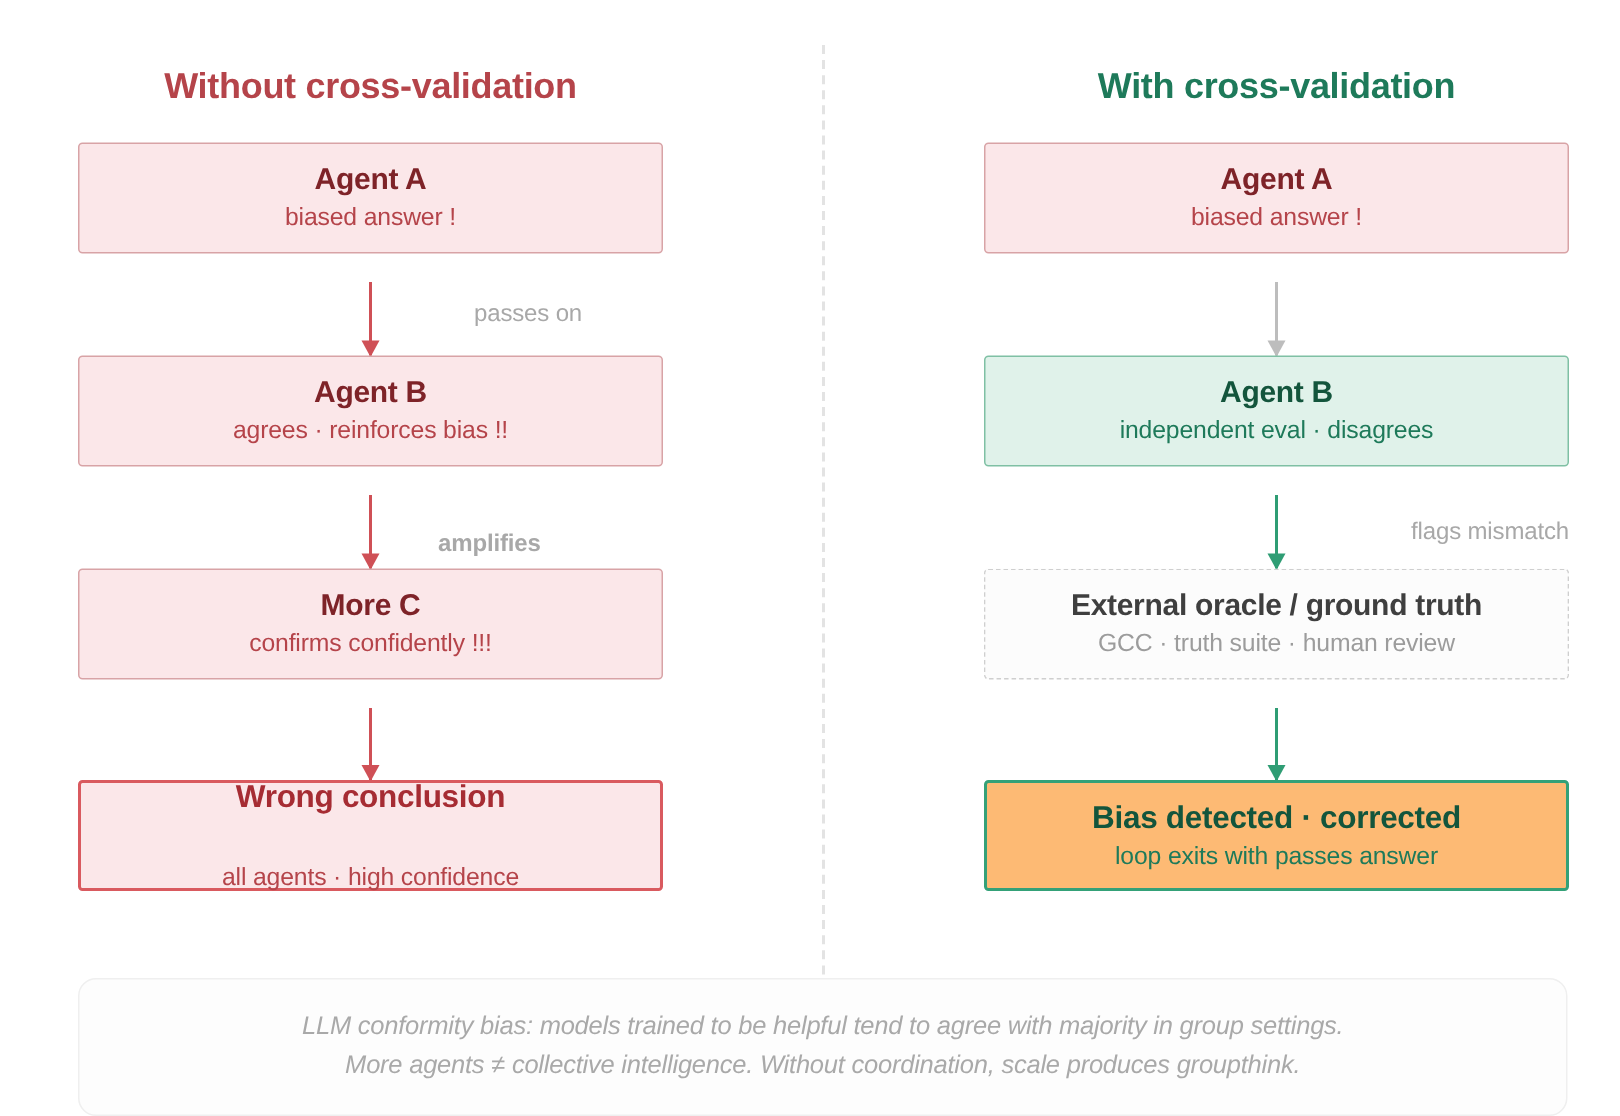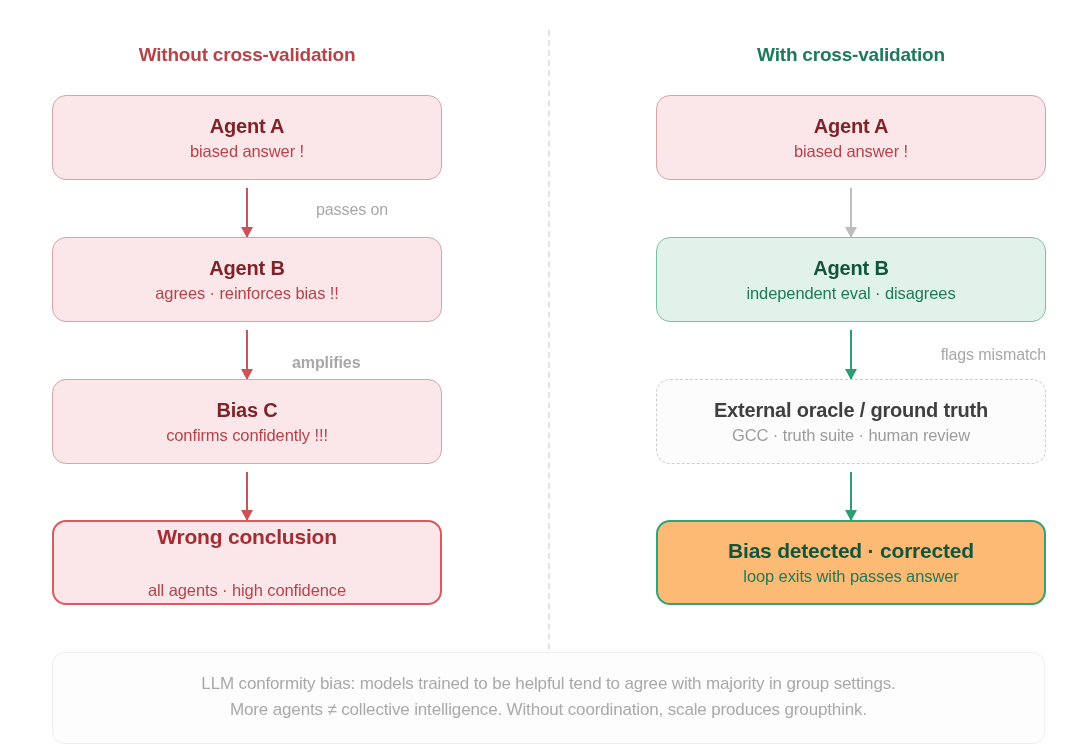--- a/index.html
+++ b/index.html
@@ -37,35 +37,35 @@
     width: 390px;
   }
   .column.left  { left: 52px; }
   .column.right { left: 656px; }
 
   .col-heading {
     position: absolute;
     top: 44px;
     width: 390px;
     text-align: center;
-    font-size: 19px;
+    font-size: 24px;
     font-weight: bold;
     letter-spacing: -0.2px;
   }
   .col-heading.neg { color: #b5444a; }
   .col-heading.pos { color: #1e7a5a; }
 
   
   .node {
     position: absolute;
     left: 0;
     width: 390px;
-    height: 85px;
+    height: 74px;
     box-sizing: border-box;
-    border-radius: 14px;
+    border-radius: 3px;
     display: flex;
     flex-direction: column;
     align-items: center;
     justify-content: center;
     gap: 7px;
   }
   .node .title {
     font-size: 20px;
     font-weight: bold;
     letter-spacing: -0.2px;
@@ -161,20 +161,21 @@
     position: absolute;
     left: 52px;
     top: 652px;
     width: 993px;
     box-sizing: border-box;
     border: 1.4px solid #efefef;
     border-radius: 12px;
     background: #fdfdfd;
     padding: 18px 24px 19px;
     text-align: center;
+    font-style: italic;
   }
   .footer p {
     margin: 0;
     font-size: 17px;
     line-height: 1.55;
     color: #a9a9a9;
     letter-spacing: -0.15px;
   }
 </style>
 </head>
@@ -204,21 +205,21 @@
       <div class="sub">agrees · reinforces bias !!</div>
     </div>
 
     <div class="arrow red" style="top:330px;height:49px;">
       <div class="shaft"></div>
       <div class="head"></div>
     </div>
     <div class="edge-label right-of-arrow" style="top:354px;font-weight:bold;">amplifies</div>
 
     <div class="node pink" style="top:379px;">
-      <div class="title">Bias C</div>
+      <div class="title">More C</div>
       <div class="sub">confirms confidently !!!</div>
     </div>
 
     <div class="arrow red" style="top:472px;height:48px;">
       <div class="shaft"></div>
       <div class="head"></div>
     </div>
 
     <div class="node pink-strong" style="top:520px;">
       <div class="title">Wrong conclusion</div>

